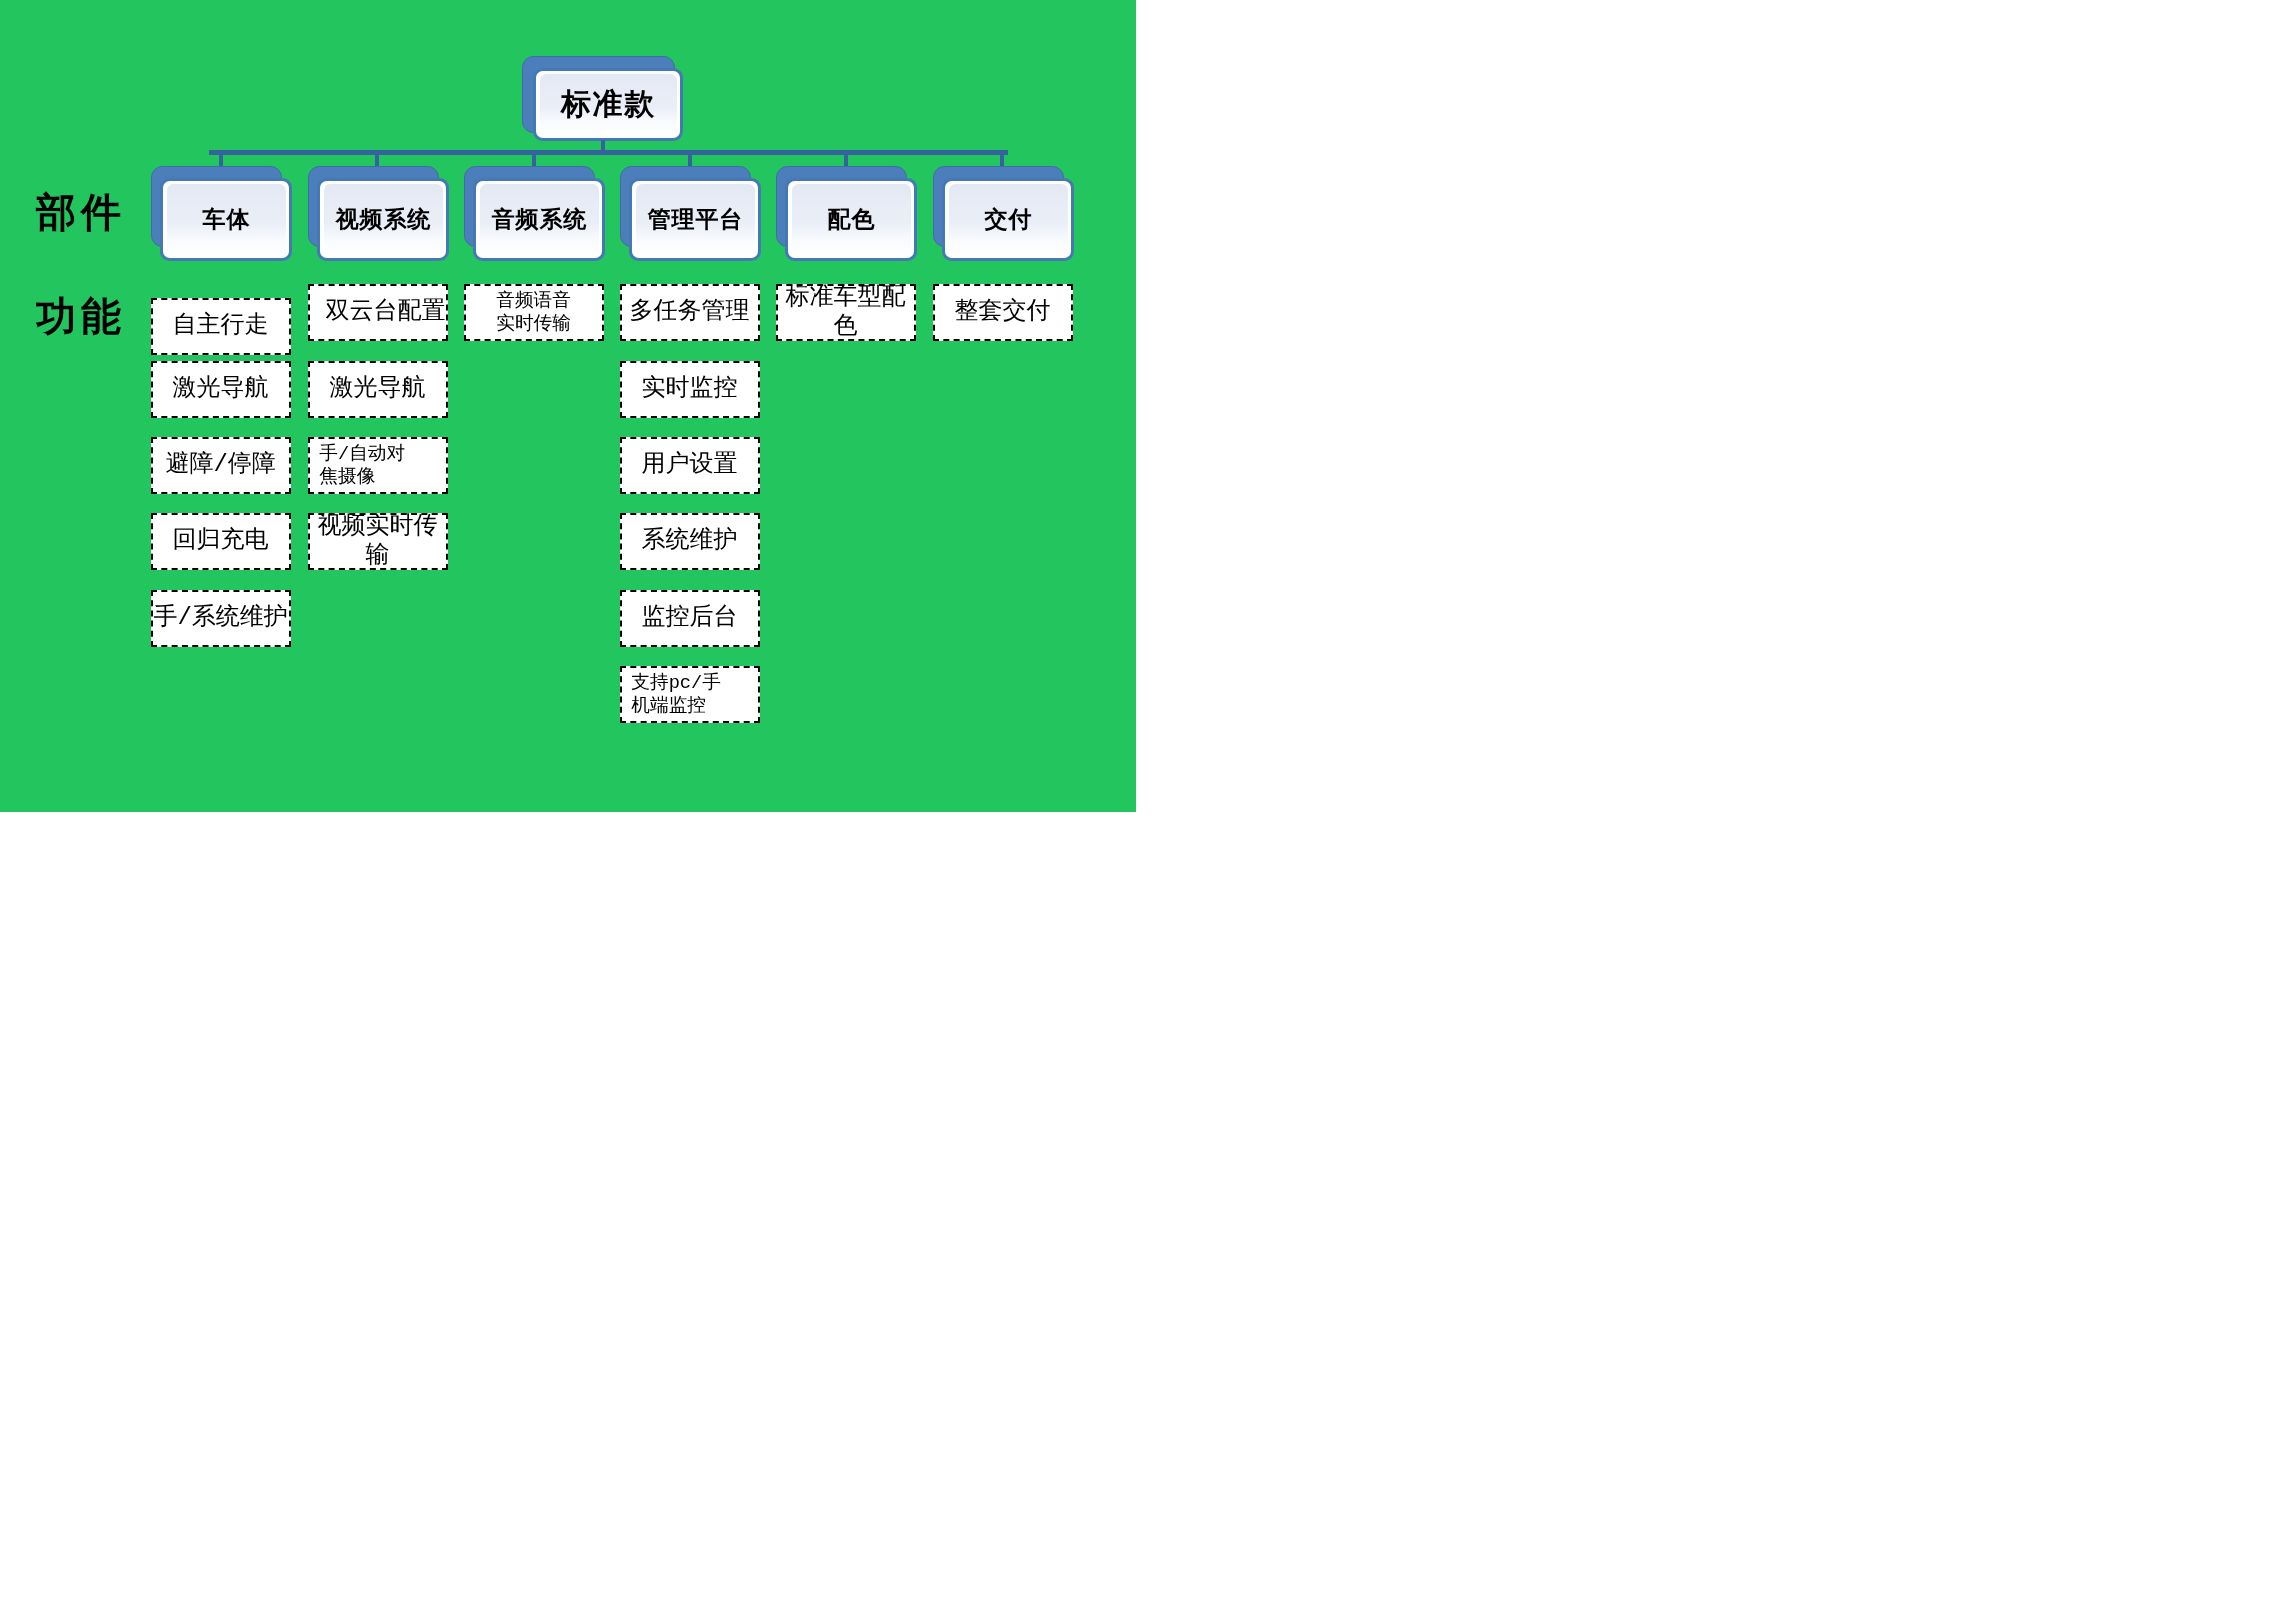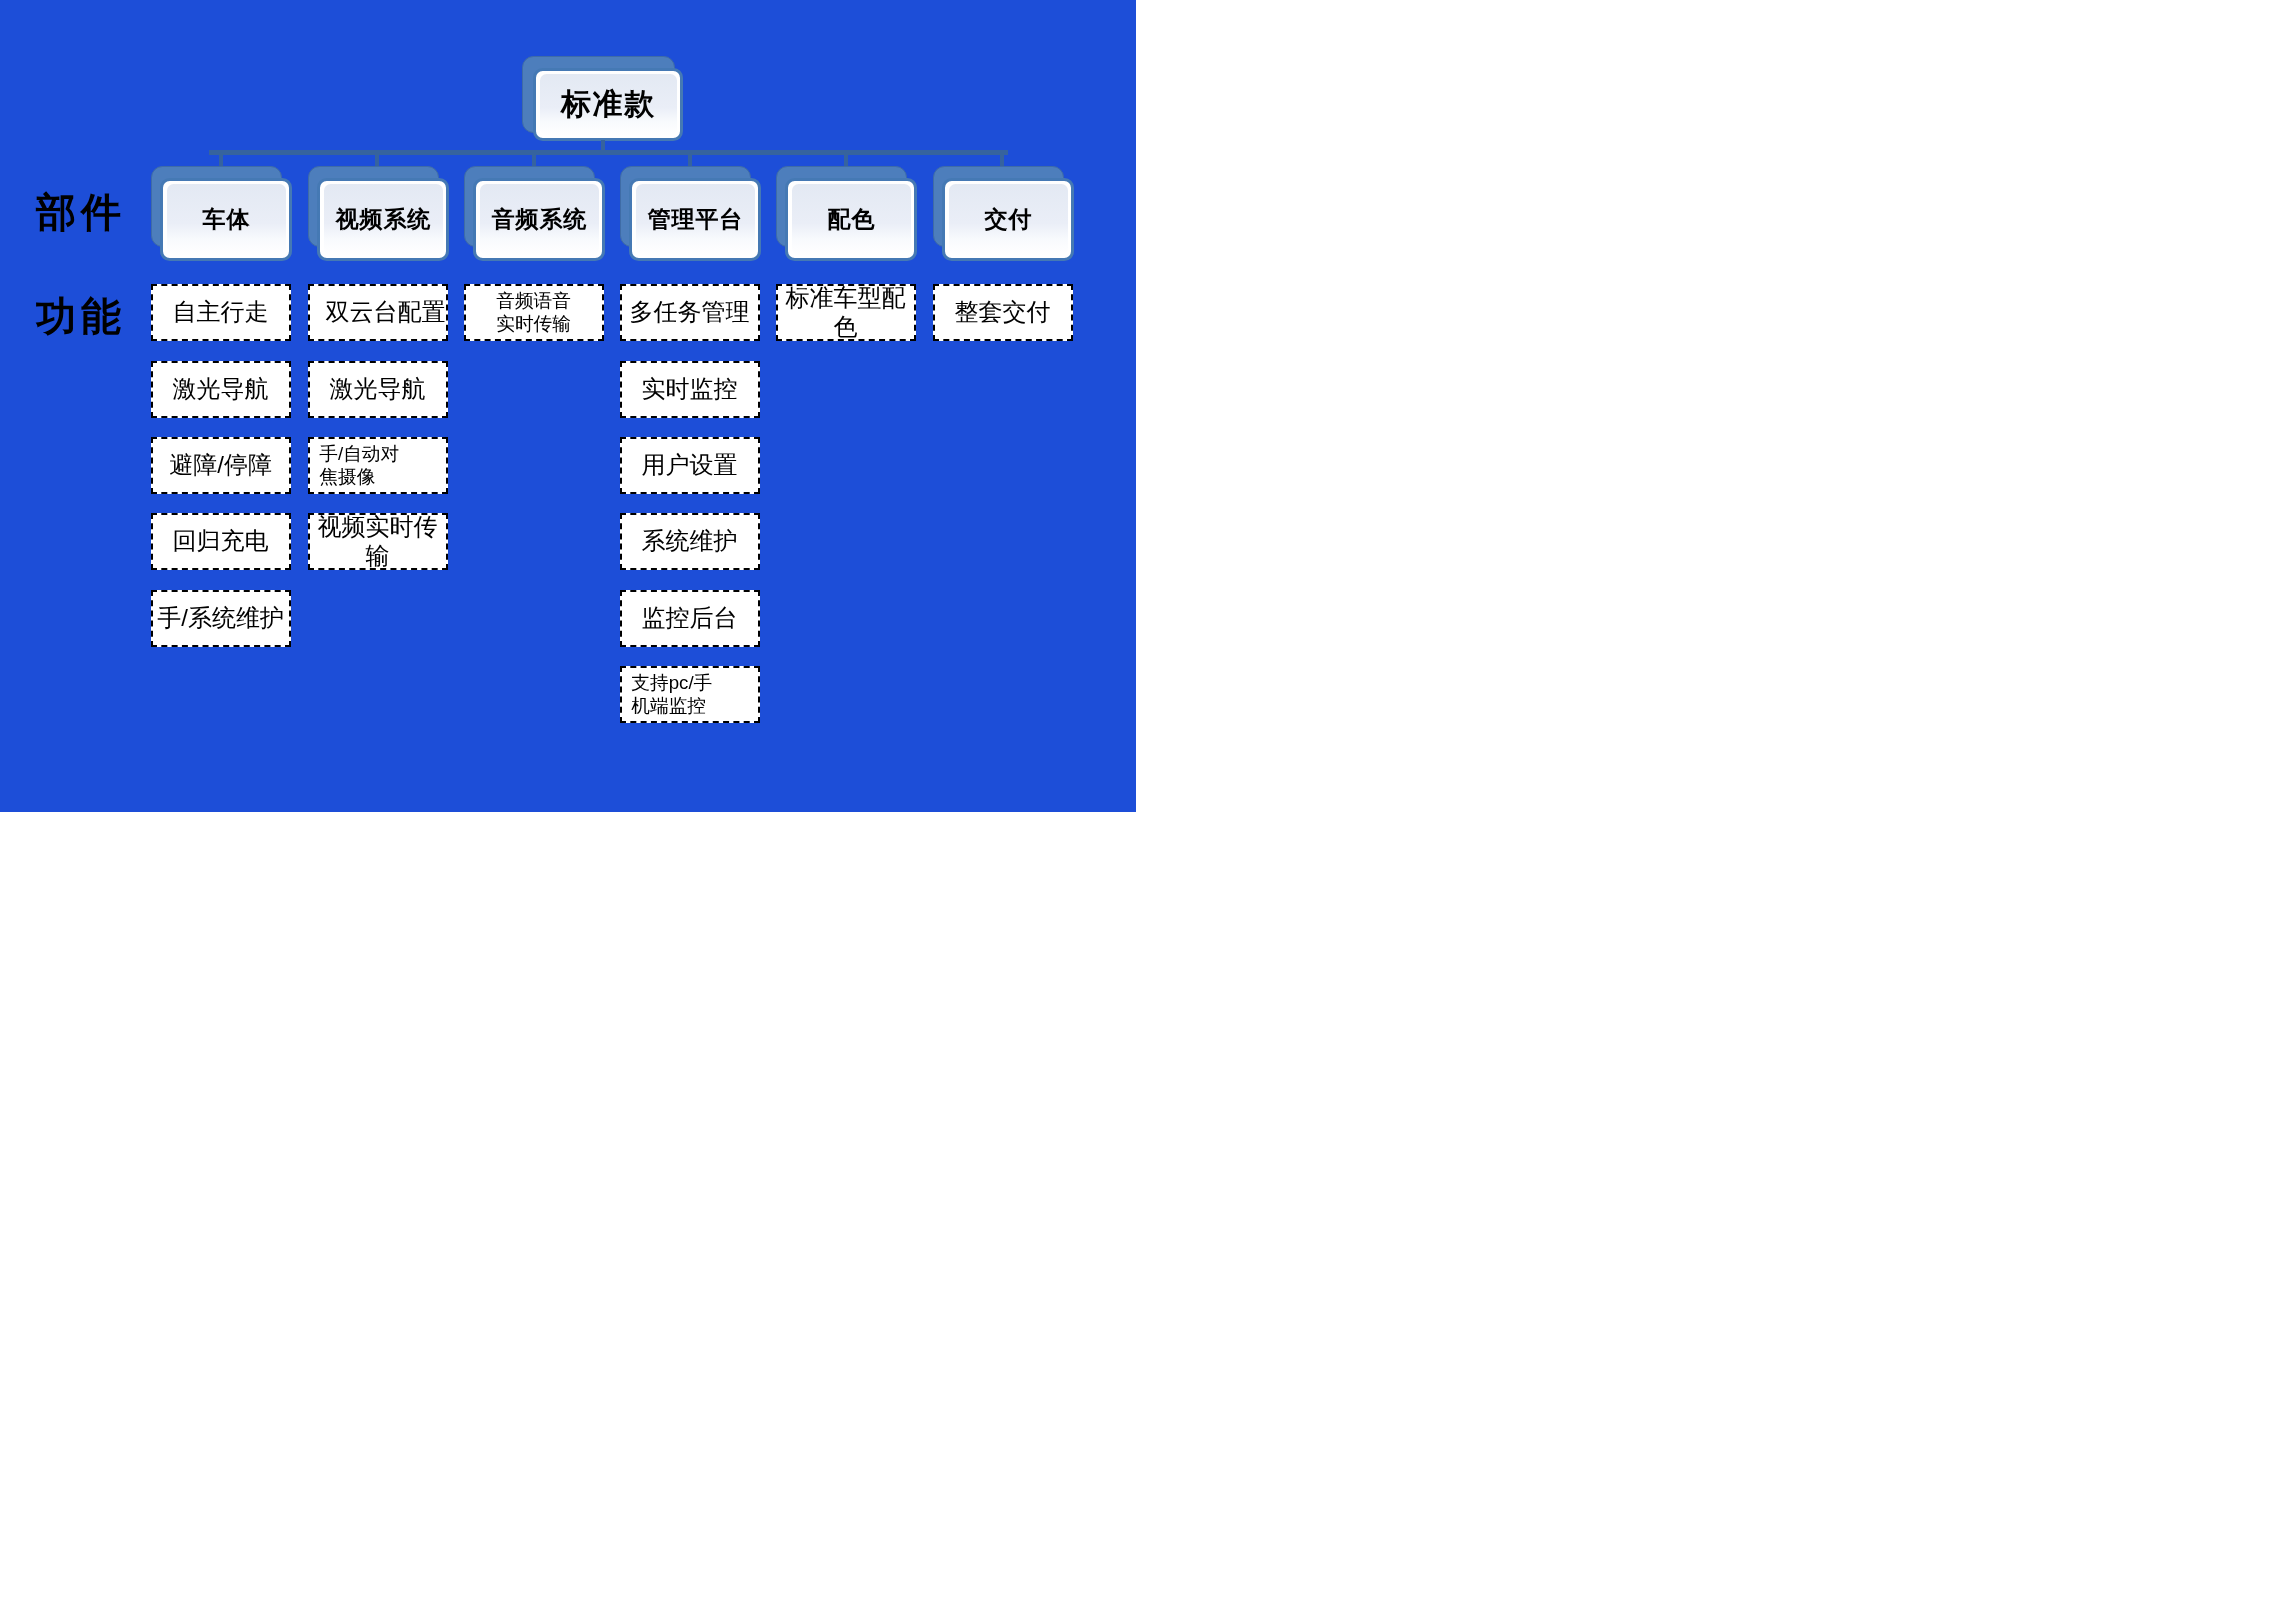--- a/index.html
+++ b/index.html
@@ -1,18 +1,18 @@
 <!DOCTYPE html>
 <html style="font-size:13px"><head>
 <meta charset="utf-8">
 <style>
   html,body{margin:0;padding:0;background:#ffffff;}
   #org-chart{
-    position:relative;width:1136px;height:812px;background:#1d4ed8;overflow:hidden;
-    font-family:Liberation Sans, sans-serif;color:#000;
+    position:relative;width:1136px;height:812px;background:#22c55e;overflow:hidden;
+    font-family:Liberation Mono, monospace;color:#000;
   }
   
   .node{position:absolute;}
   .node .back{
     position:absolute;background:#4d7ebc;border:1.6px solid #3f6ca6;border-radius:11.4px;
   }
   .node .front{
     position:absolute;background:#ffffff;border:3.2px solid #4579b4;border-radius:9.7px;
     display:flex;align-items:center;justify-content:center;
   }
@@ -82,21 +82,21 @@
   <div class="row-label" id="row-label-parts">部件</div>
   <div class="row-label" id="row-label-functions">功能</div>
 
   <div id="columns">
       <div class="part-col node" style="left: 149px;">
     <div class="back"></div>
     <div class="front">
       <div class="panel"></div>
       <span class="node-label">车体</span>
     </div>
-  <div class="fn-box" style="top: 118px;">
+  <div class="fn-box" style="top: 132px;">
     <span class="fn-label lbl-1line">自主行走</span>
   </div>
         <div class="fn-box" style="top: 195px;">
     <span class="fn-label lbl-1line">激光导航</span>
   </div>
         <div class="fn-box" style="top: 271px;">
     <span class="fn-label lbl-1line">避障/停障</span>
   </div>
         <div class="fn-box" style="top: 347px;">
     <span class="fn-label lbl-1line">回归充电</span>

